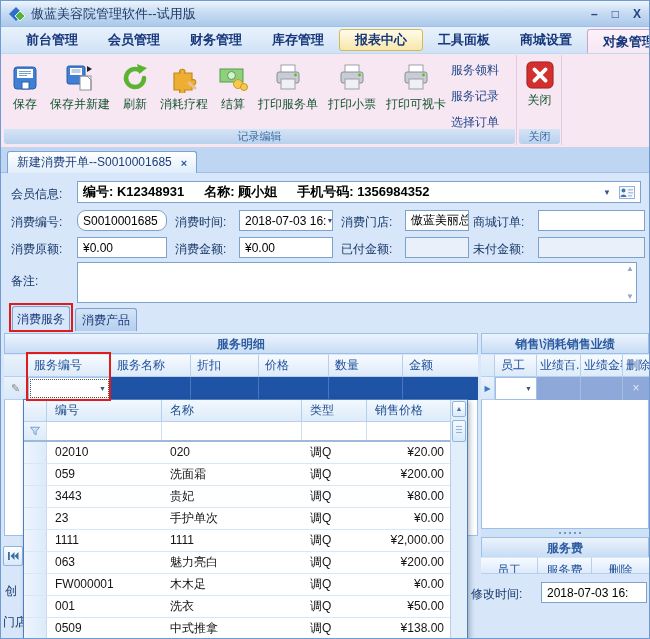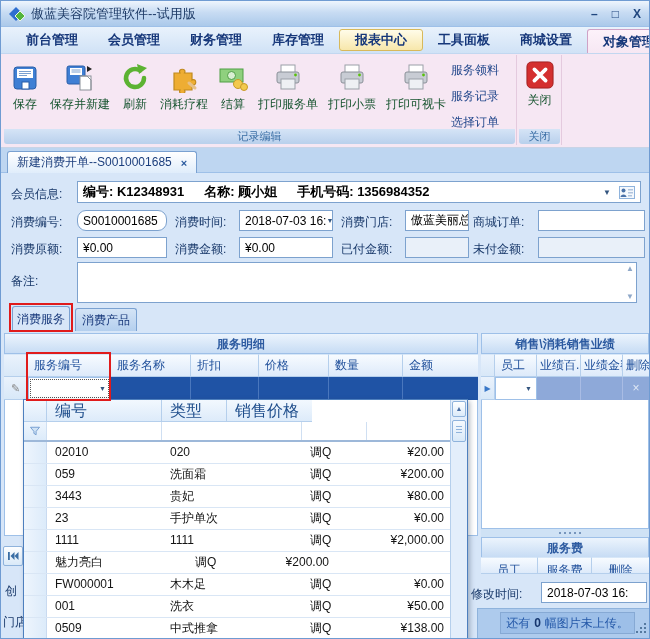--- a/index.html
+++ b/index.html
@@ -119,21 +119,21 @@
     background:linear-gradient(#fdfeff,#d9e9f8);border:1px solid #8fb3dc;border-radius:2px;
     display:flex;align-items:center;justify-content:center;}
   .fragment{position:absolute;font-size:12px;color:#1a3a6b;overflow:hidden;white-space:nowrap;}
 
   
   .popup{position:absolute;left:22px;top:398px;width:445px;height:241px;background:#fff;
     border:1px solid #4d7fbe;box-shadow:2px 2px 5px rgba(40,60,90,.35);z-index:50;
     overflow:hidden;}
   .pop-row{display:flex;width:428px;}
   .pop-head .phc{height:22px;background:linear-gradient(#f2f8fe,#ddebfa);
-    border-right:1px solid #b5cfec;border-bottom:1px solid #b5cfec;font-size:16px;
+    border-right:1px solid #b5cfec;border-bottom:1px solid #b5cfec;font-size:12px;
     color:#1f4e8c;padding-left:8px;line-height:21px;}
   .pop-filter{height:20px;border-bottom:2px solid #9db8d9;}
   .pop-filter .pfc{border-right:1px solid #cfdff2;height:100%;}
   .pop-filter .pind{background:linear-gradient(#eef5fd,#dcebfa);display:flex;
     align-items:center;justify-content:center;}
   .pdr{height:22px;font-size:12px;color:#141414;border-bottom:1px solid #d9e6f5;}
   .pdr .pind{background:linear-gradient(90deg,#eef5fd,#dcebfa);
     border-right:1px solid #c9daf0;}
   .pdr div{padding-left:8px;line-height:21px;white-space:nowrap;overflow:hidden;}
   .pdr .num{text-align:right;padding-right:8px;padding-left:0;}
@@ -393,43 +393,36 @@
     <div class="ghc" style="width:57px;">员工</div>
     <div class="ghc" style="width:54px;">服务费</div>
     <div class="ghc" style="width:57px;border-right:none;">删除</div>
   </div>
 
   <div class="flabel" style="left:470px;top:585px;">修改时间:</div>
   <div class="ffield" style="left:540px;top:581px;width:106px;">
       <span>2018-07-03 16:</span>
     </div>
 
-  <div class="statusbar">
-    <div class="status-inner">
-      <span>还有</span>
-      <span class="cnt">0</span>
-      <span>幅图片未上传。</span>
-    </div>
-    <div class="grip"></div>
-  </div>
 
   <div class="navbtn">
     <svg width="12" height="10" viewBox="0 0 12 10">
       <rect x="1" y="1" width="1.8" height="8" fill="#3a6ea5"></rect>
       <polygon points="7.5,1 3.5,5 7.5,9" fill="#3a6ea5"></polygon>
       <polygon points="11.5,1 7.5,5 11.5,9" fill="#3a6ea5"></polygon>
     </svg>
   </div>
   <div class="fragment" style="left:4px;top:582px;width:18px;">创</div>
   <div class="fragment" style="left:2px;top:613px;width:20px;">门店</div>
 
   <div class="popup">
     <div class="pop-row pop-head">
       <div class="phc" style="width:23px;padding:0;"></div>
       <div class="phc" style="width:115px;">编号</div>
+      <div class="phc" style="width:140px;">名称</div>
       <div class="phc" style="width:65px;">类型</div>
       <div class="phc" style="width:85px;border-right:none;">销售价格</div>
     </div>
     <div class="pop-row pop-filter">
       <div class="pfc pind" style="width:23px;">
         <svg width="12" height="12" viewBox="0 0 16 14">
           <path d="M2 2h12l-4.5 5.5V12l-3-1.8V7.5z" fill="#cfe2f5" stroke="#5a8ac6"></path>
         </svg>
       </div>
       <div class="pfc" style="width:115px;"></div>
@@ -468,20 +461,21 @@
     </div>
     <div class="pop-row pdr">
       <div class="pind" style="width:23px;"></div>
       <div style="width:115px;">1111</div>
       <div style="width:140px;">1111</div>
       <div style="width:65px;">调Q</div>
       <div class="num" style="width:85px;">¥2,000.00</div>
     </div>
     <div class="pop-row pdr">
       <div class="pind" style="width:23px;"></div>
+      <div style="width:115px;">063</div>
       <div style="width:140px;">魅力亮白</div>
       <div style="width:65px;">调Q</div>
       <div class="num" style="width:85px;">¥200.00</div>
     </div>
     <div class="pop-row pdr">
       <div class="pind" style="width:23px;"></div>
       <div style="width:115px;">FW000001</div>
       <div style="width:140px;">木木足</div>
       <div style="width:65px;">调Q</div>
       <div class="num" style="width:85px;">¥0.00</div>

